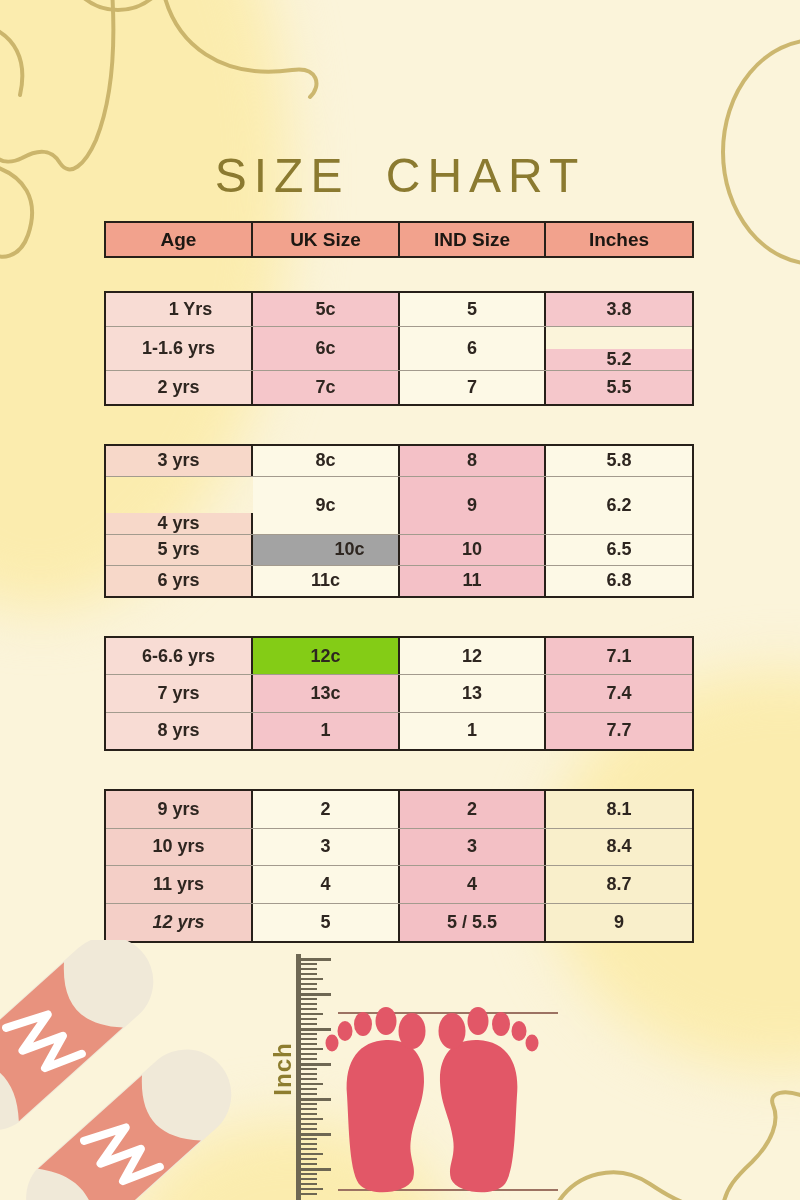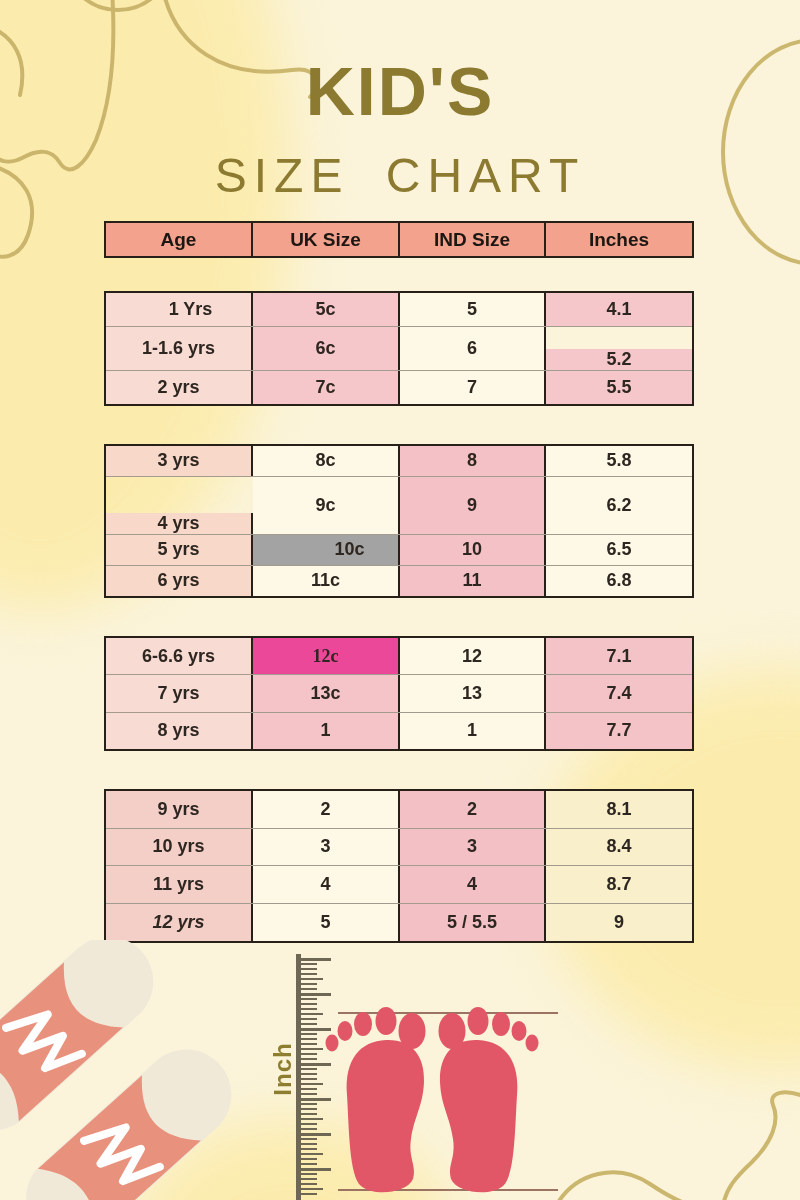--- a/index.html
+++ b/index.html
@@ -64,37 +64,36 @@
       <path d="M163,-10 C175,45 222,80 292,70 C318,66 322,86 310,97"></path>
       <path d="M112,-10 C116,50 112,100 96,140 C85,165 70,178 60,163 C52,150 40,148 22,158 C10,164 0,162 -6,155"></path>
       <path d="M-15,25 C15,35 28,60 20,95"></path>
       <path d="M-10,165 C25,175 40,200 28,235 C20,258 0,262 -12,250"></path>
       <ellipse cx="815" cy="152" rx="92" ry="112"></ellipse>
       <path d="M808,1098 C785,1088 768,1092 773,1105 C780,1121 772,1142 752,1162 C736,1177 726,1188 723,1206"></path>
       <path d="M556,1206 C575,1172 618,1162 650,1184 C662,1192 672,1198 682,1202"></path>
     </g>
   </svg>
 
-  <div class="title1">KID'S</div>
   <div class="title2">SIZE CHART</div>
 
   <div class="thead">
     <div class="thcell">Age</div>
     <div class="thcell">UK Size</div>
     <div class="thcell">IND Size</div>
     <div class="thcell">Inches</div>
   </div>
 
   <div>
       <div class="tgroup" style="top: 291px; height: 115.2px;">
         <div class="trow">
           <div class="tcell cb" style="background: rgb(248, 220, 212); padding-left: 24px;">1 Yrs</div>
           <div class="tcell cb" style="background: rgb(245, 198, 202);">5c</div>
           <div class="tcell cb" style="background: rgb(253, 249, 230);">5</div>
-          <div class="tcell" style="background: rgb(245, 199, 203);">4.1</div>
+          <div class="tcell" style="background: rgb(245, 199, 203);">3.8</div>
         </div>
         <div class="trow tsep">
           <div class="tcell cb" style="background: rgb(248, 220, 212);">1-1.6 yrs</div>
           <div class="tcell cb" style="background: rgb(245, 198, 202);">6c</div>
           <div class="tcell cb" style="background: rgb(253, 249, 230);">6</div>
           <div class="tcell" style="background: rgb(245, 199, 203); margin-top: 22px;">5.2</div>
         </div>
         <div class="trow tsep">
           <div class="tcell cb" style="background: rgb(248, 220, 212);">2 yrs</div>
           <div class="tcell cb" style="background: rgb(245, 198, 202);">7c</div>
@@ -124,21 +123,21 @@
         <div class="trow tsep">
           <div class="tcell cb" style="background: rgb(247, 216, 201);">6 yrs</div>
           <div class="tcell cb" style="background: rgb(253, 249, 230);">11c</div>
           <div class="tcell cb" style="background: rgb(244, 193, 199);">11</div>
           <div class="tcell" style="background: rgb(253, 249, 230);">6.8</div>
         </div>
       </div>
       <div class="tgroup" style="top: 636px; height: 115.2px;">
         <div class="trow">
           <div class="tcell cb" style="background: rgb(248, 220, 212);">6-6.6 yrs</div>
-          <div class="tcell cb" style="background: #ec4899; font-family: Liberation Serif, serif;">12c</div>
+          <div class="tcell cb" style="background: #84cc16;">12c</div>
           <div class="tcell cb" style="background: rgb(253, 249, 230);">12</div>
           <div class="tcell" style="background: rgb(244, 195, 200);">7.1</div>
         </div>
         <div class="trow tsep">
           <div class="tcell cb" style="background: rgb(248, 220, 212);">7 yrs</div>
           <div class="tcell cb" style="background: rgb(244, 196, 201);">13c</div>
           <div class="tcell cb" style="background: rgb(253, 249, 230);">13</div>
           <div class="tcell" style="background: rgb(244, 195, 200);">7.4</div>
         </div>
         <div class="trow tsep">

